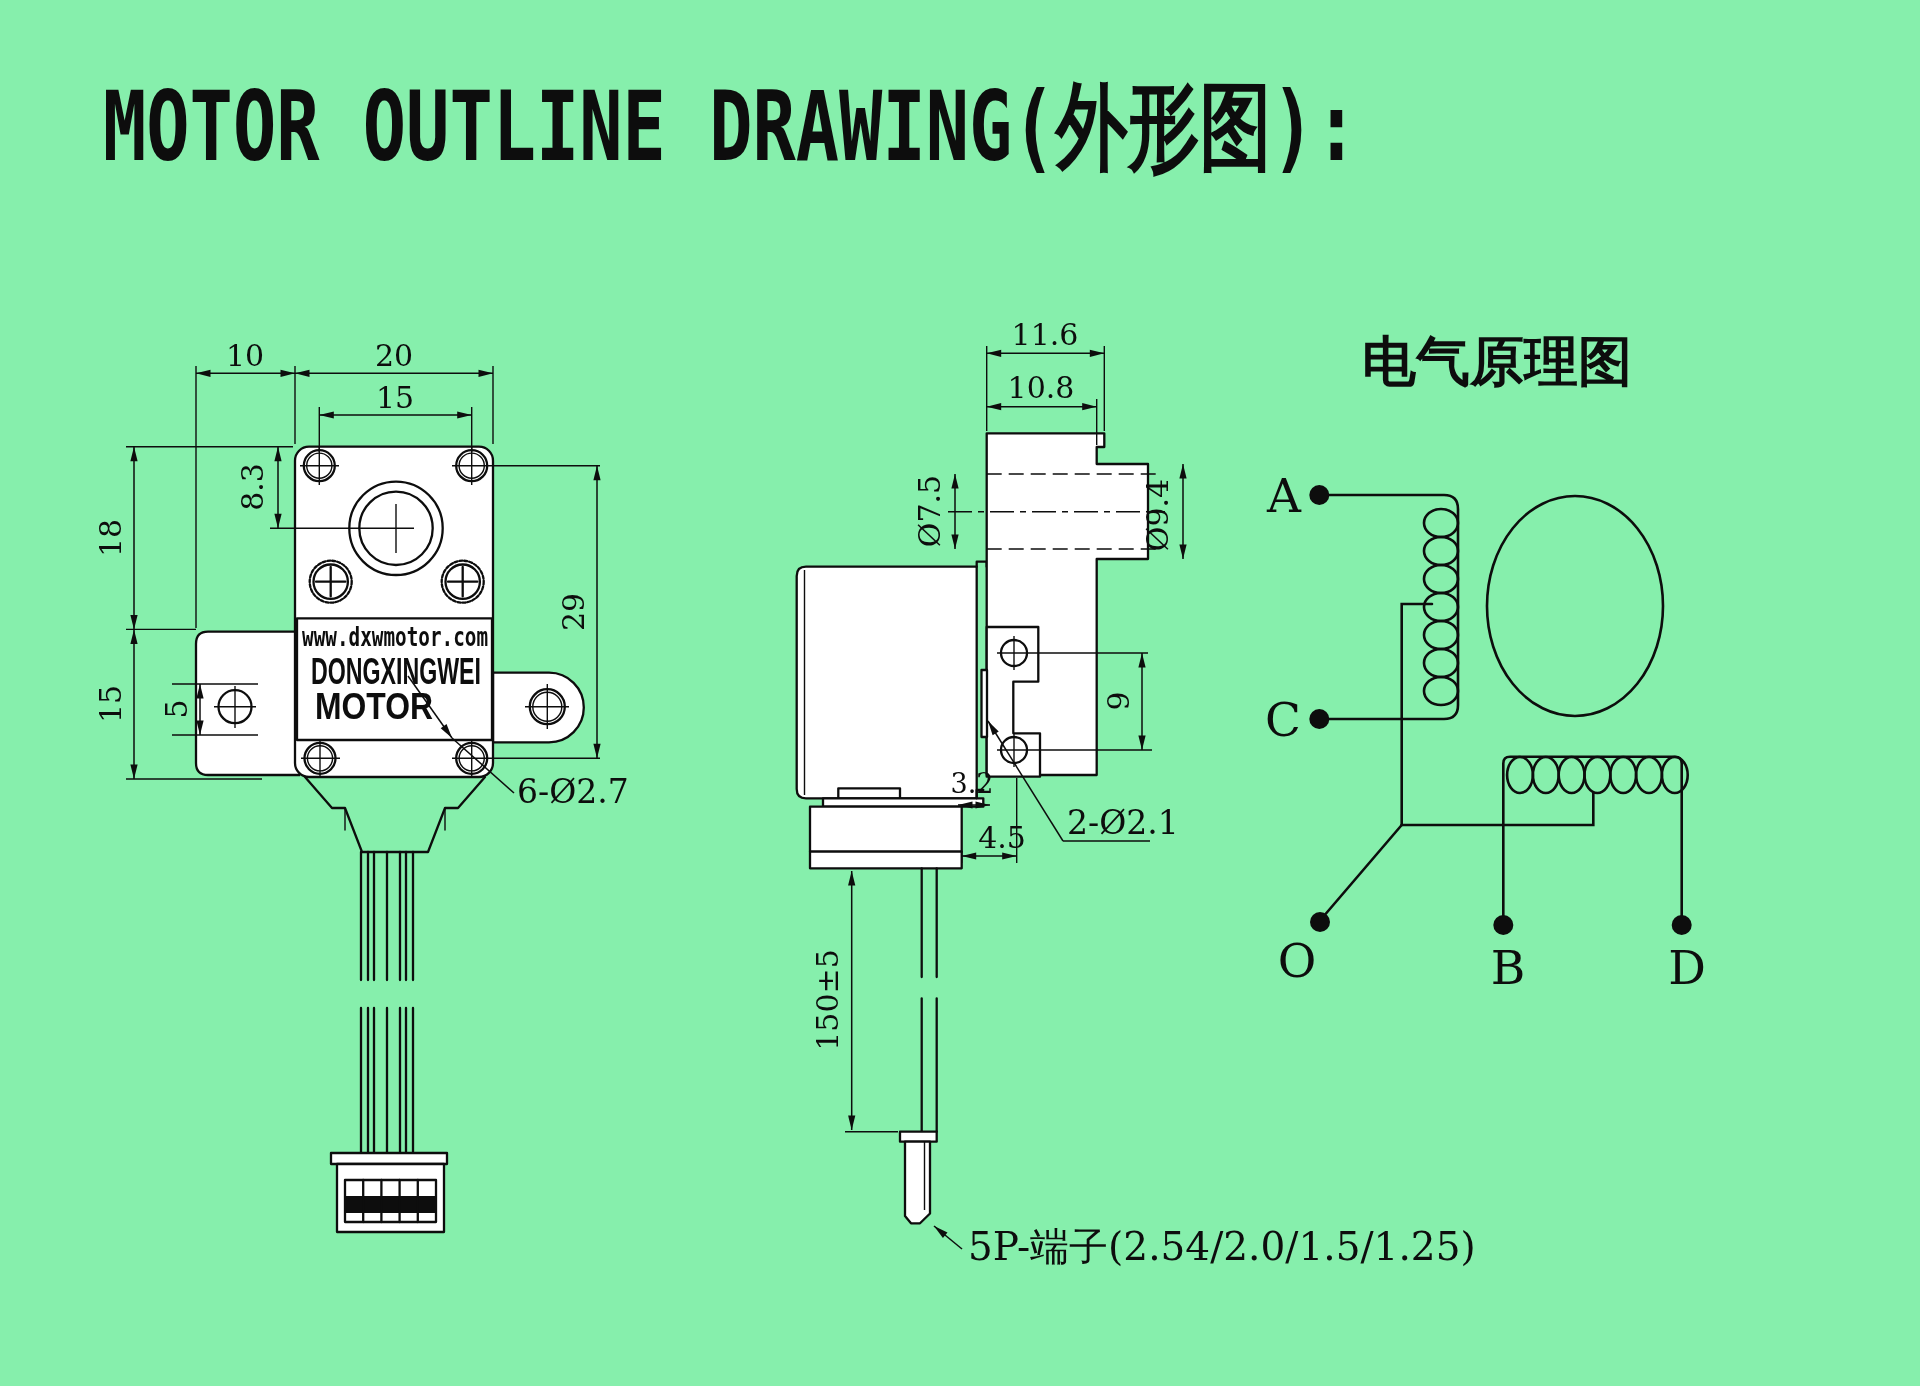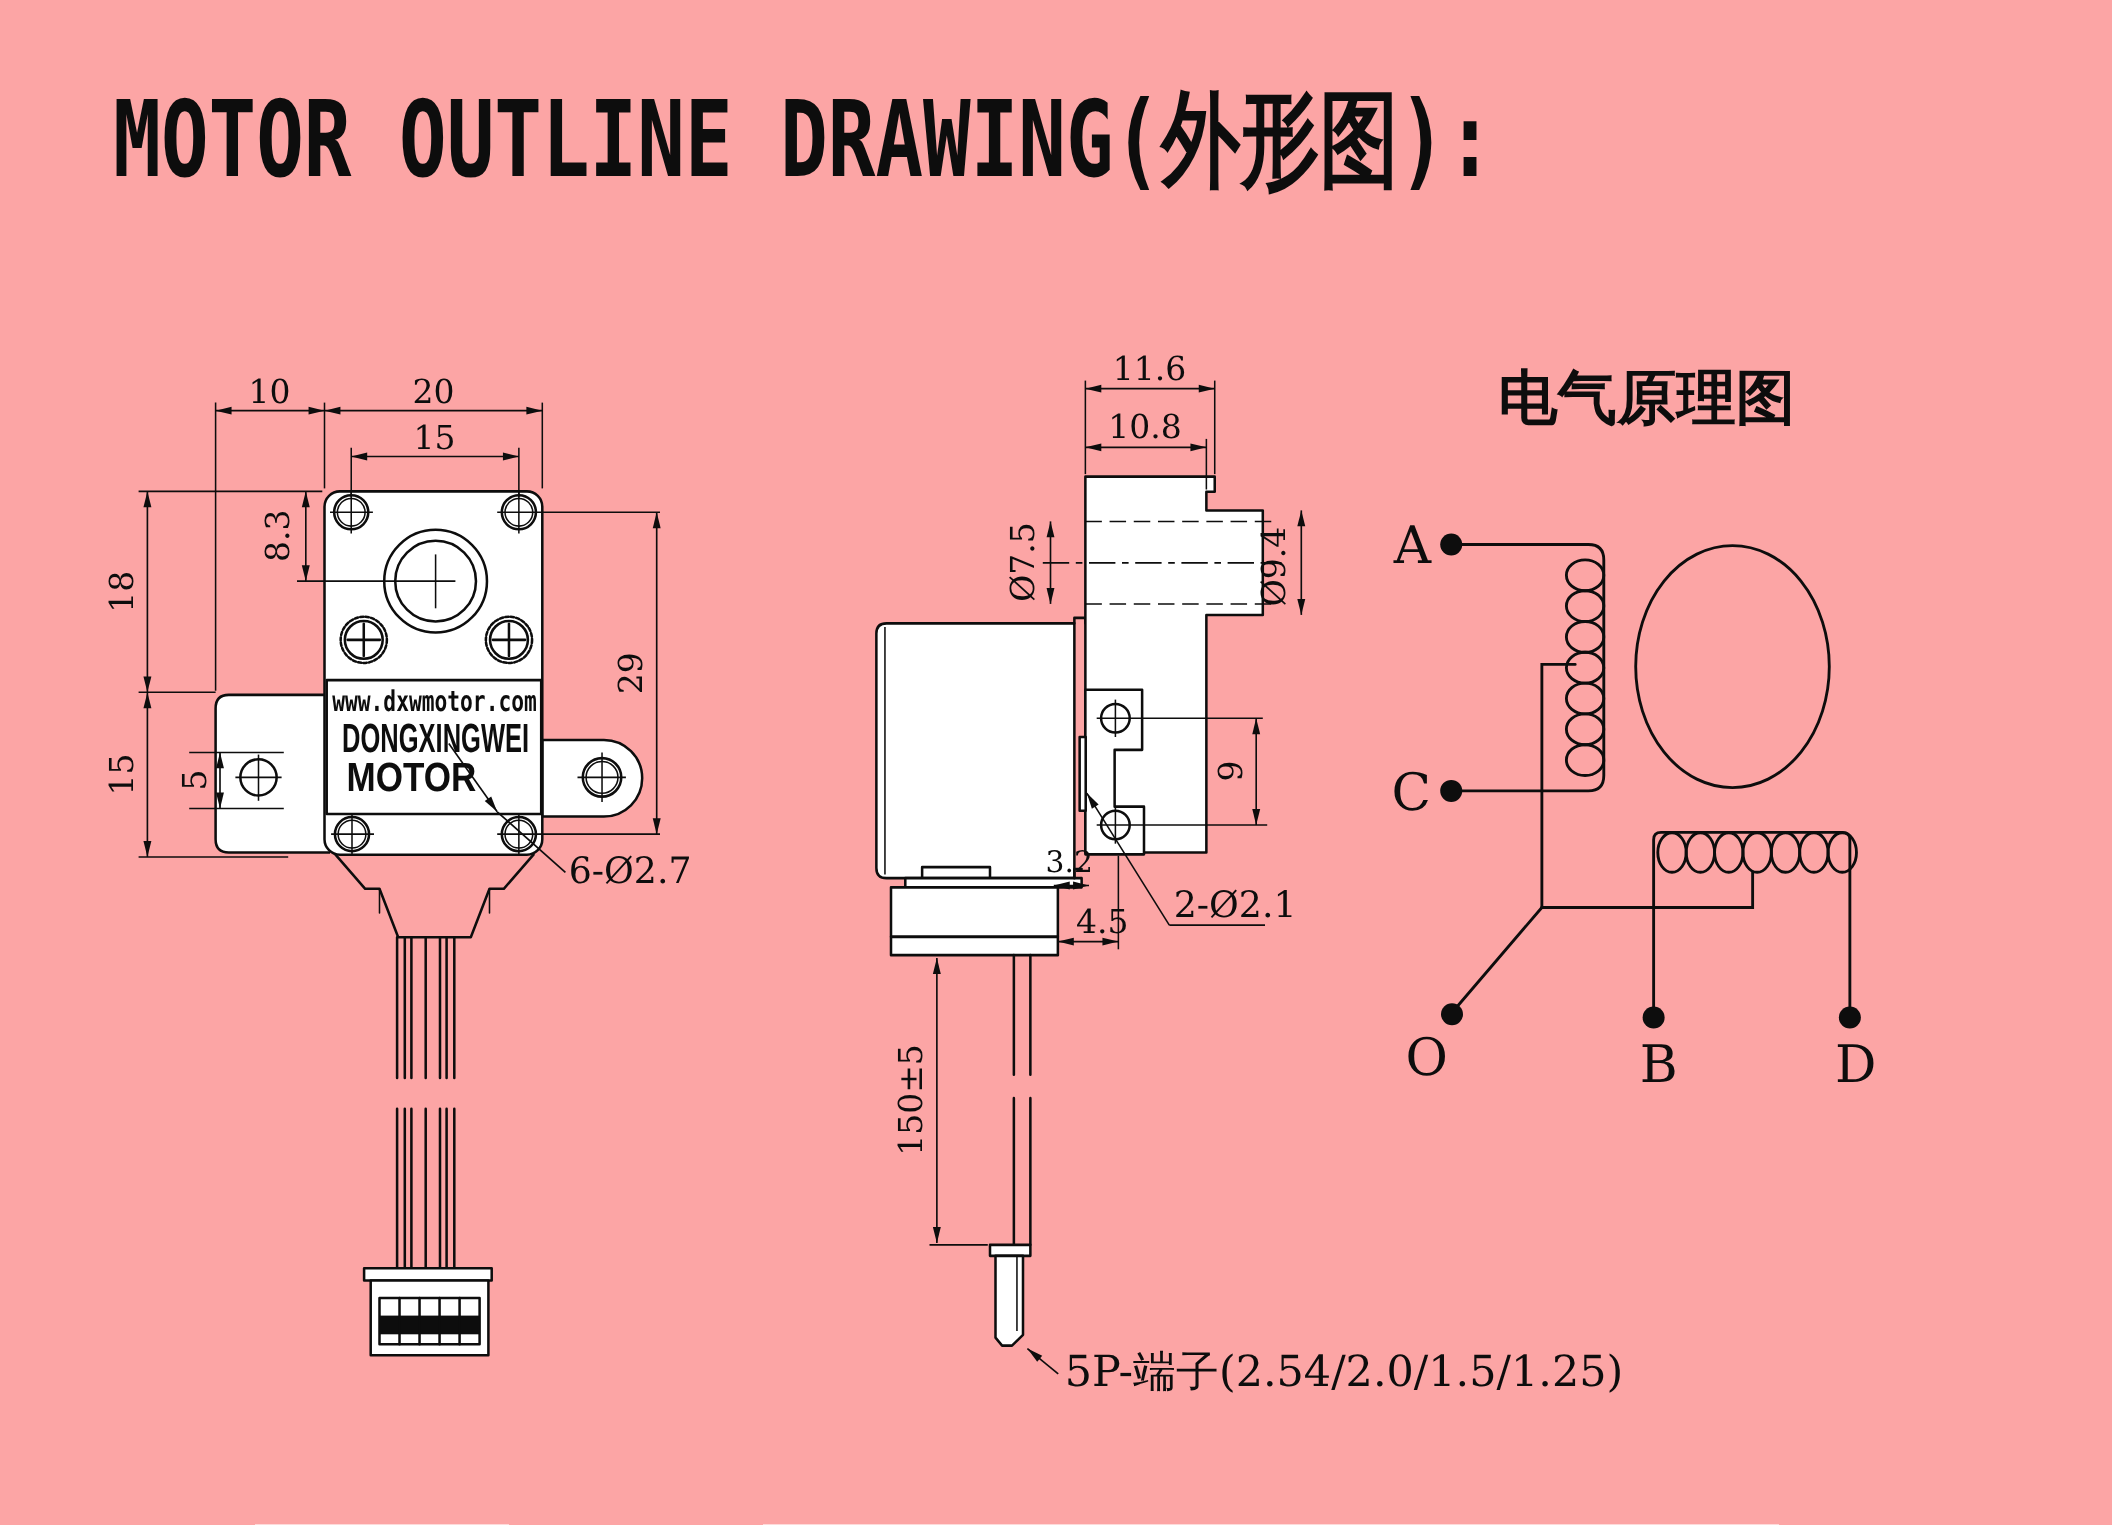--- a/index.html
+++ b/index.html
@@ -1,16 +1,16 @@
 <!DOCTYPE html>
 <html><head>
 <meta charset="utf-8">
 <style>
   html,body{margin:0;padding:0;background:#ffffff;}
-  .page{position:relative;width:1920px;height:1386px;background:#fca5a5;overflow:hidden;
+  .page{position:relative;width:1920px;height:1386px;background:#86efac;overflow:hidden;
         font-family:"DejaVu Serif", serif;}
   svg{position:absolute;left:0;top:0;}
   svg text{fill:#0d0d0d;}
   .t-main{font-family:"DejaVu Sans Mono", monospace;font-weight:700;}
   .t-dim{font-family:"DejaVu Serif", serif;font-size:30px;}
   .t-dim-s{font-family:"DejaVu Serif", serif;font-size:27px;}
   .t-call{font-family:"DejaVu Serif", serif;font-size:33px;}
   .t-url{font-family:"DejaVu Sans Mono", monospace;font-size:26px;font-weight:700;}
   .t-brand{font-family:"Liberation Sans", sans-serif;font-size:37px;font-weight:700;}
   .t-term{font-family:"DejaVu Serif", serif;font-size:47px;}

